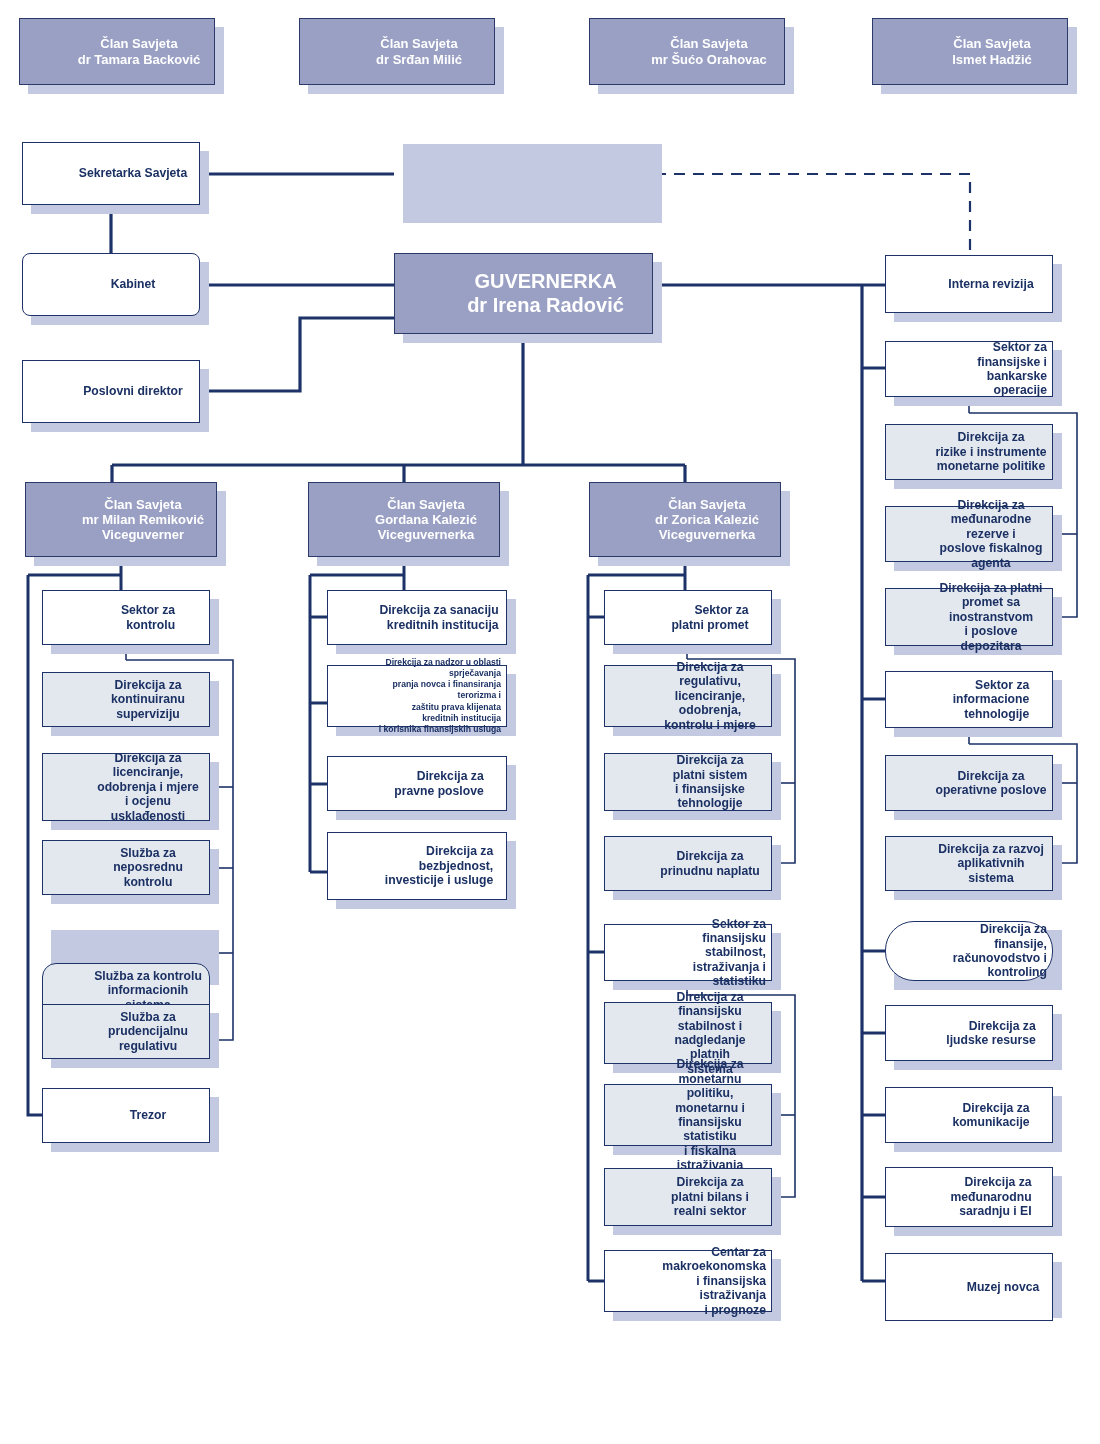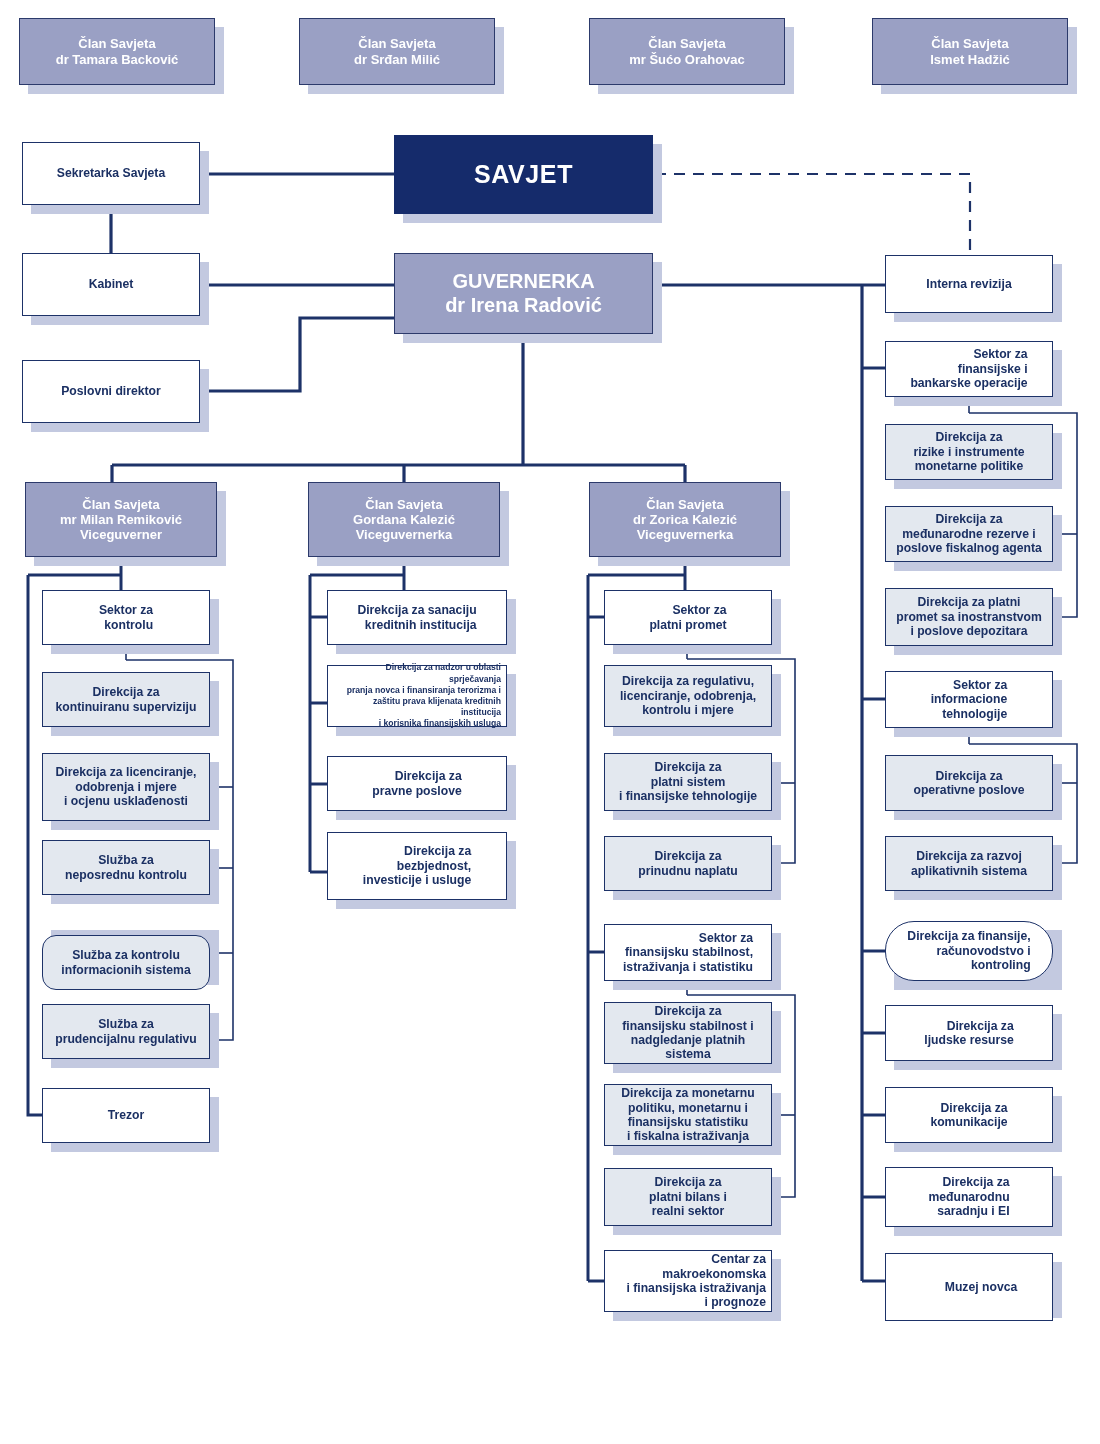--- a/index.html
+++ b/index.html
@@ -6,21 +6,21 @@
   body{font-family:"Liberation Sans",sans-serif;-webkit-font-smoothing:antialiased;}
   #chart{position:relative;width:1100px;height:1444px;overflow:hidden;background:#fff;}
 
   
   svg.wires{position:absolute;left:0;top:0;width:1100px;height:1444px;pointer-events:none;}
 
   
   .node{position:absolute;box-sizing:border-box;display:flex;align-items:center;
         justify-content:center;text-align:center;border:1.6px solid #1d3268;
         color:#1b3063;font-weight:bold;line-height:1.18;z-index:4;}
-  .node .txt{display:block;padding:0 5px;}
+  .node .txt{display:block;padding:0 5px;margin-left:44px;}
   .node .line{display:block;}
 
   .shadow{position:absolute;background:#c3c9e0;z-index:1;}
 
   
   .v-white{background:#ffffff;text-align:right;}
   .v-grey {background:#e3e8ef;}
   .v-lilac{background:#9aa0c4;color:#ffffff;border-color:#2c3a6b;}
   .v-navy {background:#152b6b;color:#ffffff;border:none;}
 
@@ -146,42 +146,37 @@
       </span>
   </div>
   <div class="node v-lilac fs13" style="left:872px;top:18px;width:196px;height:67px;">
     <span class="txt">
         <span class="line">Član Savjeta</span>
         <span class="line">Ismet Hadžić</span>
       </span>
   </div>
 
   <div class="shadow" style="left:403px;top:144px;width:259px;height:79px;"></div>
-  <div class="node v-navy fs24" style="left:394px;top:135px;width:259px;height:79px;">
-    <span class="txt">
-        <span class="line">SAVJET</span>
-      </span>
-  </div>
 
   <div class="shadow" style="left:403px;top:262px;width:259px;height:81px;"></div>
   <div class="node v-lilac fs16" style="left:394px;top:253px;width:259px;height:81px;">
     <span class="txt">
         <span class="line">GUVERNERKA</span>
         <span class="line">dr Irena Radović</span>
       </span>
   </div>
 
   <div class="shadow" style="left:31px;top:151px;width:178px;height:63px;"></div>
   <div class="node v-white fs12" style="left:22px;top:142px;width:178px;height:63px;">
     <span class="txt">
         <span class="line">Sekretarka Savjeta</span>
       </span>
   </div>
   <div class="shadow" style="left:31px;top:262px;width:178px;height:63px;"></div>
-  <div class="node v-white fs12" style="left:22px;top:253px;width:178px;height:63px;">
+  <div class="node v-white fs12" style="left:22px;top:253px;width:178px;height:63px;border-radius:8px;">
     <span class="txt">
         <span class="line">Kabinet</span>
       </span>
   </div>
   <div class="shadow" style="left:31px;top:369px;width:178px;height:63px;"></div>
   <div class="node v-white fs12" style="left:22px;top:360px;width:178px;height:63px;">
     <span class="txt">
         <span class="line">Poslovni direktor</span>
       </span>
   </div>
@@ -235,21 +230,21 @@
         </span>
       </div>
       <div class="shadow" style="left: 51px; top: 849px; width: 168px; height: 55px;"></div>
       <div class="node v-grey fs12" style="left: 42px; top: 840px; width: 168px; height: 55px;">
         <span class="txt">
           <span class="line">Služba za</span>
           <span class="line">neposrednu kontrolu</span>
         </span>
       </div>
       <div class="shadow" style="left: 51px; top: 930px; width: 168px; height: 55px;"></div>
-      <div class="node v-grey fs12" style="left: 42px; top: 935px; width: 168px; height: 55px; border-radius: 14px;">
+      <div class="node v-grey fs12" style="left: 42px; top: 963px; width: 168px; height: 55px; border-radius: 14px;">
         <span class="txt">
           <span class="line">Služba za kontrolu</span>
           <span class="line">informacionih sistema</span>
         </span>
       </div>
       <div class="shadow" style="left: 51px; top: 1013px; width: 168px; height: 55px;"></div>
       <div class="node v-grey fs12" style="left: 42px; top: 1004px; width: 168px; height: 55px;">
         <span class="txt">
           <span class="line">Služba za</span>
           <span class="line">prudencijalnu regulativu</span>

